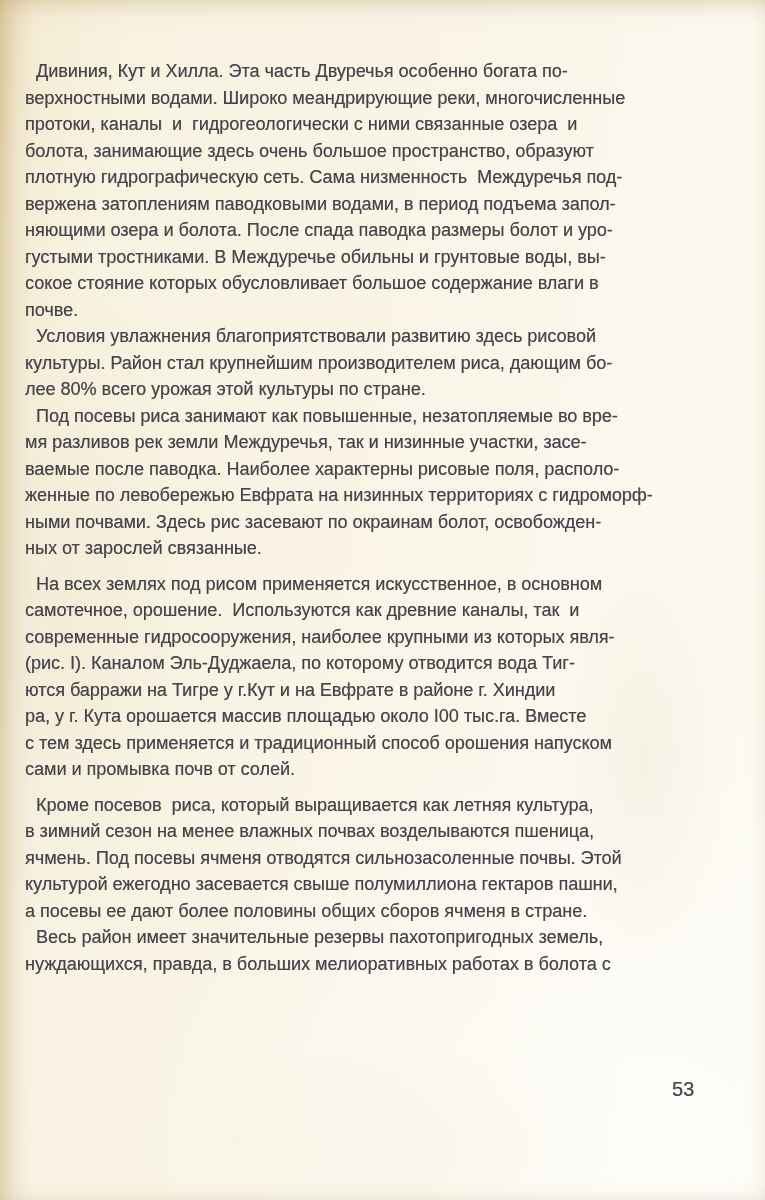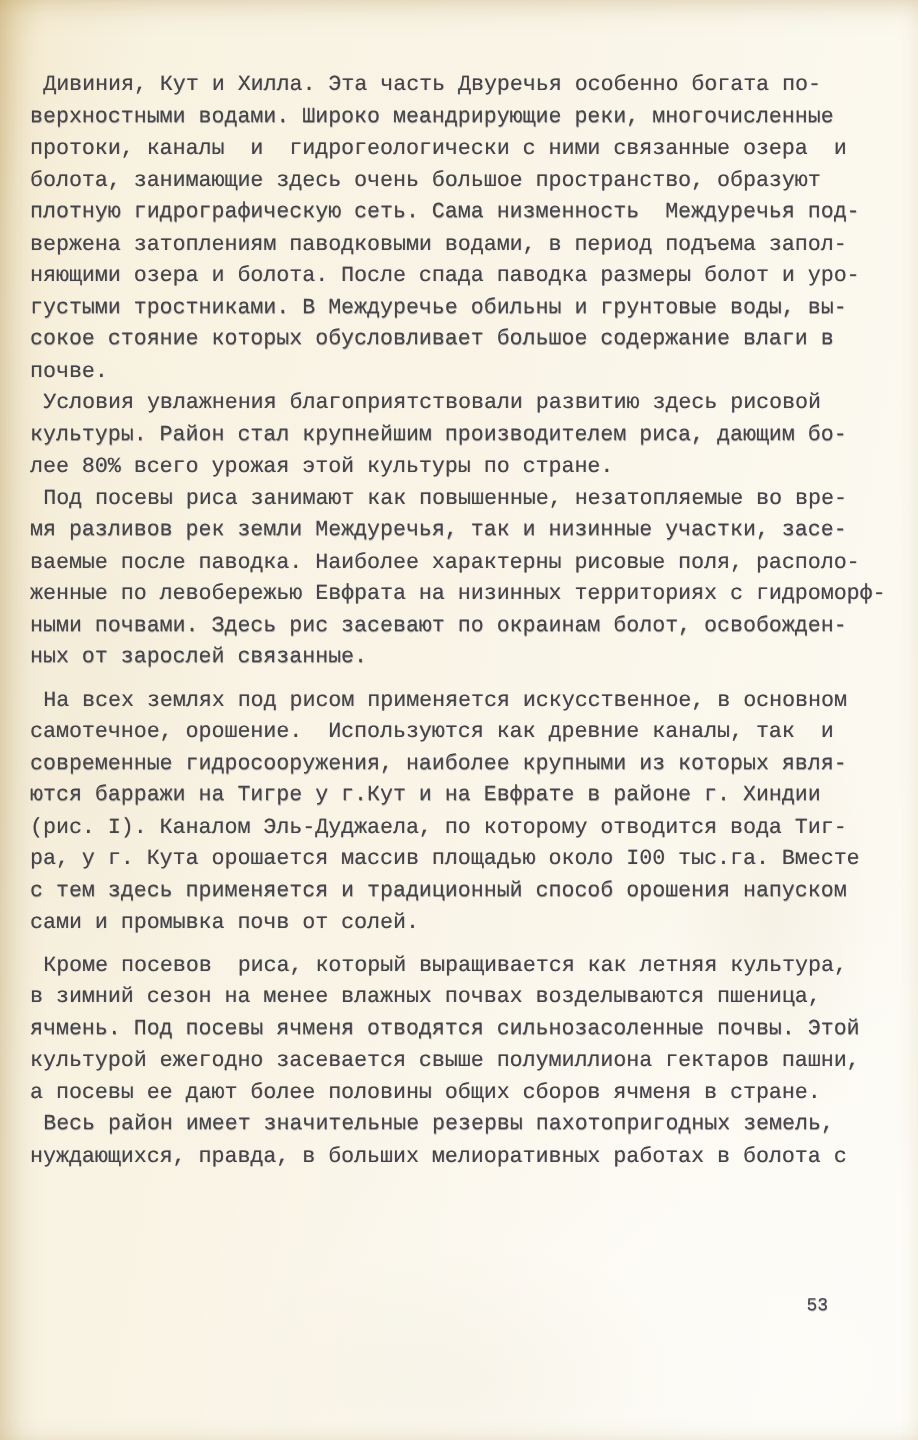--- a/index.html
+++ b/index.html
@@ -9,21 +9,21 @@
     height: 1200px;
     overflow: hidden;
     background:
       radial-gradient(ellipse 900px 700px at 85% 95%, rgba(255,255,255,0.55) 0%, rgba(255,255,255,0) 60%),
       linear-gradient(100deg, #eee0bd 0%, #f5ecd4 4%, #f8f2e1 14%, #f9f4e6 45%, #fbf8ee 75%, #fcfaf3 100%);
     box-shadow:
       inset 20px 0 30px -16px rgba(168,138,72,0.45),
       inset 0 16px 28px -18px rgba(168,138,72,0.35),
       inset -8px 0 22px -14px rgba(190,168,110,0.22),
       inset 0 -10px 24px -18px rgba(190,168,110,0.18);
-    font-family: Liberation Mono, monospace;
+    font-family: Liberation Sans, sans-serif;
     color: var(--ink, #46444b);
   }
   .text-body {
     position: absolute;
     top: 58px;
     left: 25px;
     right: 8px;
   }
   .paragraph { margin: 0; }
   .paragraph.gap-before { margin-top: 9px; }
@@ -32,21 +32,21 @@
     font-size: 18px;
     line-height: 26.5px;
     letter-spacing: 0px;
     text-shadow: 0.3px 0.3px 0.6px rgba(70,68,75,0.55);
   }
   .line.first { padding-left: 11px; }
   .page-number {
     position: absolute;
     top: 1076px;
     left: 672px;
-    font-size: 15px;
+    font-size: 20px;
     line-height: 26px;
     text-shadow: 0.3px 0.3px 0.6px rgba(70,68,75,0.55);
   }
   
   .texture {
     position: absolute;
     inset: 0;
     pointer-events: none;
     background:
       radial-gradient(ellipse 120px 300px at 645px 760px, rgba(205,190,150,0.12) 0%, rgba(205,190,150,0) 70%),
@@ -82,22 +82,22 @@
         <div class="line">мя разливов рек земли Междуречья, так и низинные участки, засе-</div>
         <div class="line">ваемые после паводка. Наиболее характерны рисовые поля, располо-</div>
         <div class="line">женные по левобережью Евфрата на низинных территориях с гидроморф-</div>
         <div class="line">ными почвами. Здесь рис засевают по окраинам болот, освобожден-</div>
         <div class="line">ных от зарослей связанные.</div>
       </div>
       <div class="paragraph gap-before">
         <div class="line first">На всех землях под рисом применяется искусственное, в основном</div>
         <div class="line">самотечное, орошение.  Используются как древние каналы, так  и</div>
         <div class="line">современные гидросооружения, наиболее крупными из которых явля-</div>
+        <div class="line">(рис. I). Каналом Эль-Дуджаела, по которому отводится вода Тиг-</div>
         <div class="line">ются барражи на Тигре у г.Кут и на Евфрате в районе г. Хиндии</div>
-        <div class="line">(рис. I). Каналом Эль-Дуджаела, по которому отводится вода Тиг-</div>
         <div class="line">ра, у г. Кута орошается массив площадью около I00 тыс.га. Вместе</div>
         <div class="line">с тем здесь применяется и традиционный способ орошения напуском</div>
         <div class="line">сами и промывка почв от солей.</div>
       </div>
       <div class="paragraph gap-before">
         <div class="line first">Кроме посевов  риса, который выращивается как летняя культура,</div>
         <div class="line">в зимний сезон на менее влажных почвах возделываются пшеница,</div>
         <div class="line">ячмень. Под посевы ячменя отводятся сильнозасоленные почвы. Этой</div>
         <div class="line">культурой ежегодно засевается свыше полумиллиона гектаров пашни,</div>
         <div class="line">а посевы ее дают более половины общих сборов ячменя в стране.</div>

